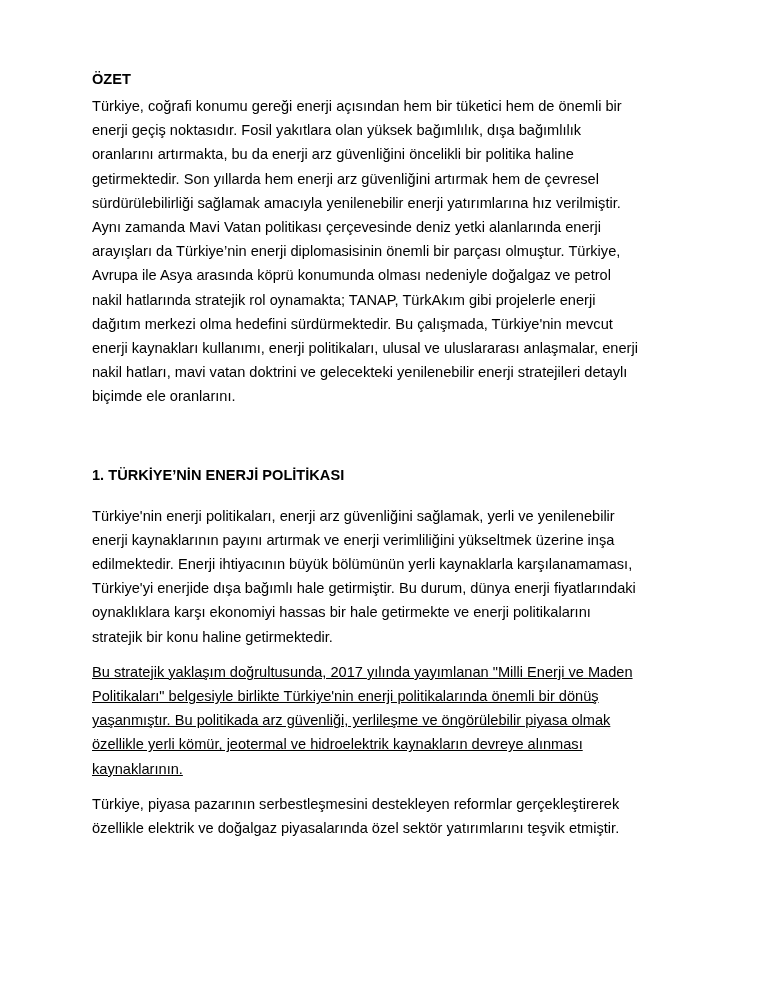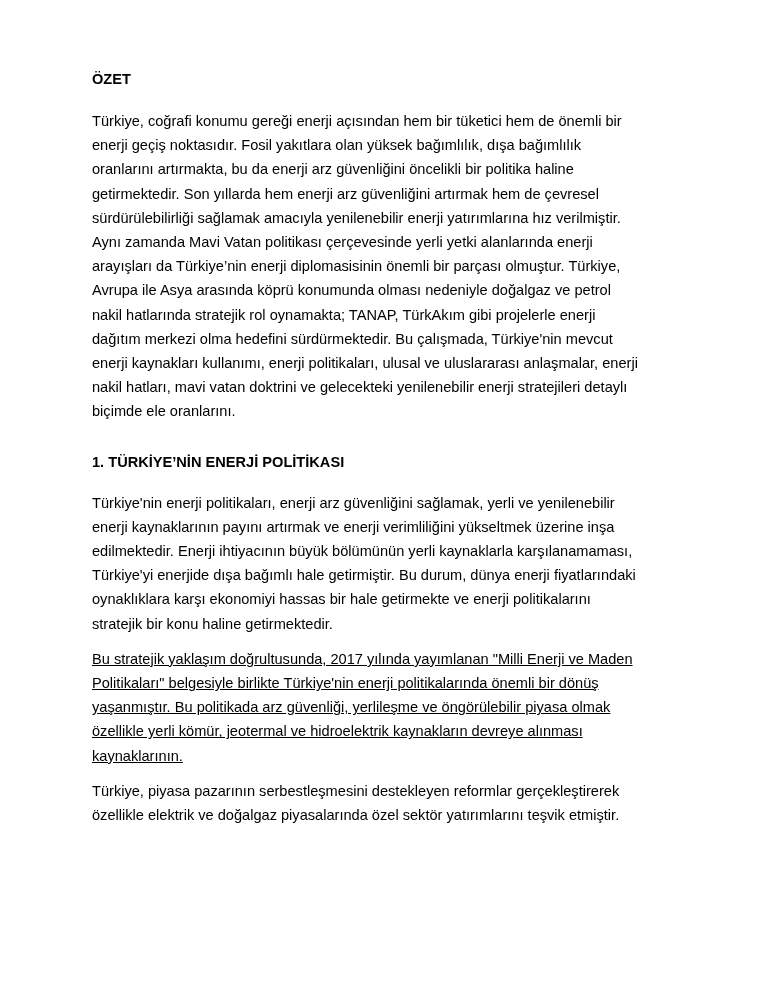--- a/index.html
+++ b/index.html
@@ -31,40 +31,40 @@
     .para {
       font-size: 14.6px;
       line-height: 24.2px;
       margin: 0;
     }
     .line {
       display: block;
       white-space: nowrap;
     }
     #h-ozet { margin-top: 1px; }
-    #p-ozet { margin-top: 20px; }
-    #h-sec1 { margin-top: 28px; }
+    #p-ozet { margin-top: 5px; }
+    #h-sec1 { margin-top: 56px; }
     #p-1 { margin-top: 19px; }
     #p-2 { margin-top: 11px; text-decoration: underline; }
     #p-3 { margin-top: 11px; }
   </style>
 </head>
 <body>
 
 <div class="page">
 
   <h2 class="heading" id="h-ozet">ÖZET</h2>
 
   <p class="para" id="p-ozet">
     <span class="line">Türkiye, coğrafi konumu gereği enerji açısından hem bir tüketici hem de önemli bir</span>
     <span class="line">enerji geçiş noktasıdır. Fosil yakıtlara olan yüksek bağımlılık, dışa bağımlılık</span>
     <span class="line">oranlarını artırmakta, bu da enerji arz güvenliğini öncelikli bir politika haline</span>
     <span class="line">getirmektedir. Son yıllarda hem enerji arz güvenliğini artırmak hem de çevresel</span>
     <span class="line">sürdürülebilirliği sağlamak amacıyla yenilenebilir enerji yatırımlarına hız verilmiştir.</span>
-    <span class="line">Aynı zamanda Mavi Vatan politikası çerçevesinde yerli yetki alanlarında enerji</span>
+    <span class="line">Aynı zamanda Mavi Vatan politikası çerçevesinde deniz yetki alanlarında enerji</span>
     <span class="line">arayışları da Türkiye’nin enerji diplomasisinin önemli bir parçası olmuştur. Türkiye,</span>
     <span class="line">Avrupa ile Asya arasında köprü konumunda olması nedeniyle doğalgaz ve petrol</span>
     <span class="line">nakil hatlarında stratejik rol oynamakta; TANAP, TürkAkım gibi projelerle enerji</span>
     <span class="line">dağıtım merkezi olma hedefini sürdürmektedir. Bu çalışmada, Türkiye'nin mevcut</span>
     <span class="line">enerji kaynakları kullanımı, enerji politikaları, ulusal ve uluslararası anlaşmalar, enerji</span>
     <span class="line">nakil hatları, mavi vatan doktrini ve gelecekteki yenilenebilir enerji stratejileri detaylı</span>
     <span class="line">biçimde ele oranlarını.</span>
   </p>
 
   <h2 class="heading" id="h-sec1">1. TÜRKİYE’NİN ENERJİ POLİTİKASI</h2>

